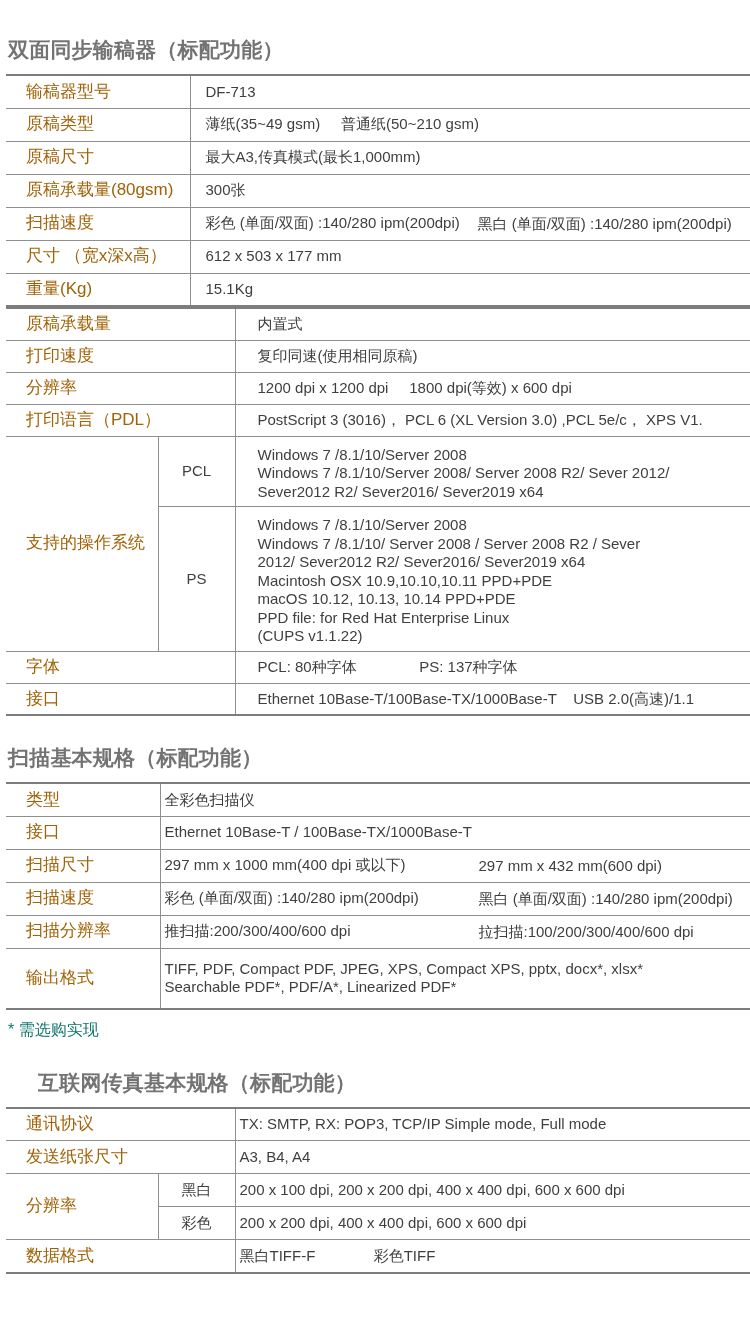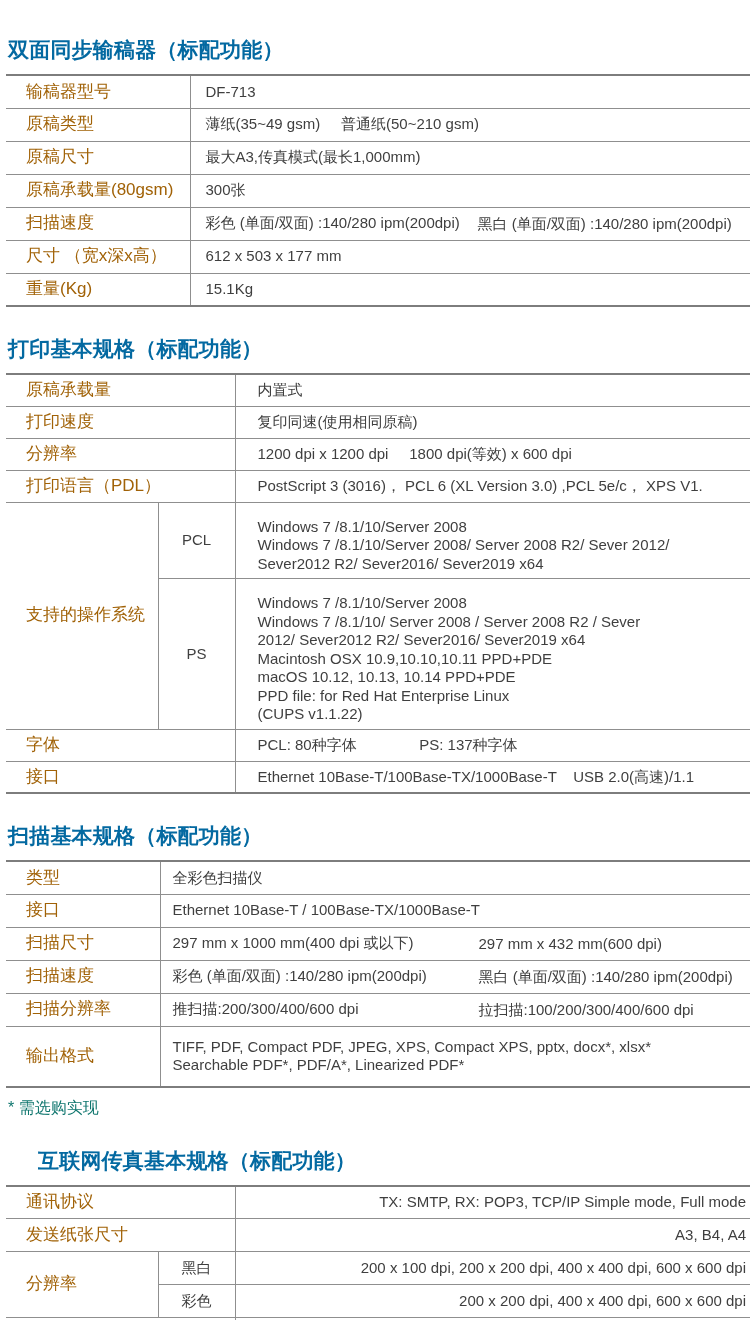--- a/index.html
+++ b/index.html
@@ -5,21 +5,21 @@
   * { margin:0; padding:0; box-sizing:border-box; }
   html,body { background:#ffffff; }
   body {
     width:750px; height:1320px; overflow:hidden;
     font-family:"Liberation Sans","DejaVu Sans",sans-serif;
     color:#3f3f3f;
   }
   .page { padding:38px 0 0 6px; }
 
   h2.sec-title {
-    color:#0369a1;
+    color:#737373;
     font-size:21px;
     font-weight:bold;
     margin:30px 0 12px 2px;
     line-height:24px;
     letter-spacing:0.2px;
   }
   section:first-of-type h2.sec-title { margin-top:0; }
   section.sec-fax h2.sec-title { margin-top:34px;margin-left:32px; }
 
   table.spec {
@@ -53,32 +53,32 @@
     font-size:15px;
     padding:4px 4px 4px 15px;
     height:33px;
     white-space:pre-wrap;
     position:relative;
   }
 
   
   .t2 td.val { padding-left:22px; }
   .t2 td.lbl, .t2 td.sub, .t2 td.val { height:32px; }
-  .t3 td.val { padding-left:12px; }
-  .t4 td.val { padding-left:4px;text-align:right; }
+  .t3 td.val { padding-left:4px; }
+  .t4 td.val { padding-left:4px; }
 
   
   .seg { white-space:pre-wrap; }
   .colb { position:absolute; white-space:nowrap; top:50%; transform:translateY(-50%); }
   .t1 .colb { left:287px; }
   .t3 .colb { left:318px; }
 
   
   tr.tall td { height:auto; }
-  tr.tall td.val { padding-top:15px; padding-bottom:5px; }
+  tr.tall td.val { padding-top:9px; padding-bottom:5px; }
   .t3 tr.tall td.val { padding-top:11px; padding-bottom:11px; }
 
   p.footnote {
     font-size:16px;
     color:#0f766e;
     margin:12px 0 0 2px;
     line-height:15px;
   }
 </style>
 </head>
@@ -120,21 +120,20 @@
       </tr>
       <tr>
         <td class="lbl">重量(Kg)</td>
         <td class="val">15.1Kg</td>
       </tr>
     </tbody>
       </table>
   </section>
 
   <section>
-    <h2 class="sec-title">打印基本规格（标配功能）</h2>
     <table class="spec t2">
       <colgroup>
           <col style="width:152px">
           <col style="width:77px">
           <col>
         </colgroup>
       <tbody>
           <tr>
         <td class="lbl" colspan="2">原稿承载量</td>
         <td class="val">内置式</td>

